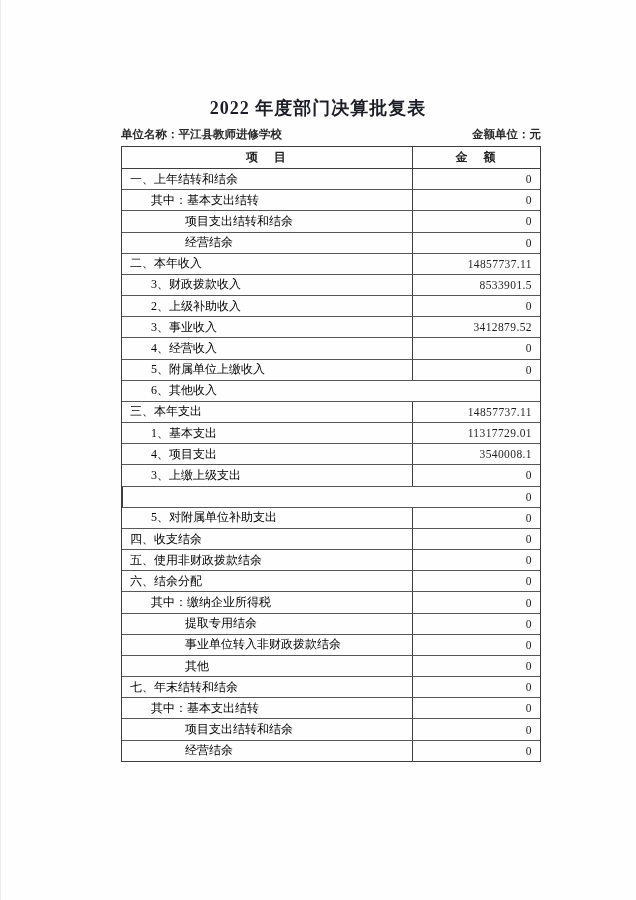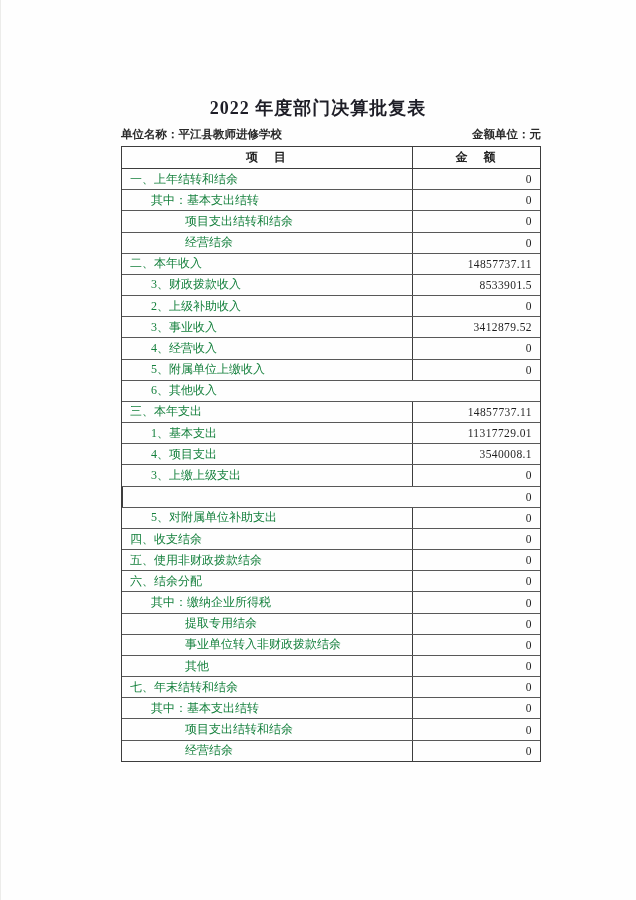--- a/index.html
+++ b/index.html
@@ -74,21 +74,21 @@
     box-sizing: border-box;
     display: flex;
     align-items: center;
     overflow: hidden;
     white-space: nowrap;
   }
   .cell.label {
     width: 290px;
     flex: 0 0 290px;
     font-size: 12px;
-    color: #15803d;
+    color: #000000;
   }
   .cell.value {
     flex: 1;
     border-left: 1px solid #3d3d3d;
     justify-content: flex-end;
     padding-right: 8px;
     font-size: 11.5px;
     letter-spacing: 0.4px;
     color: #1f1f1f;
   }

